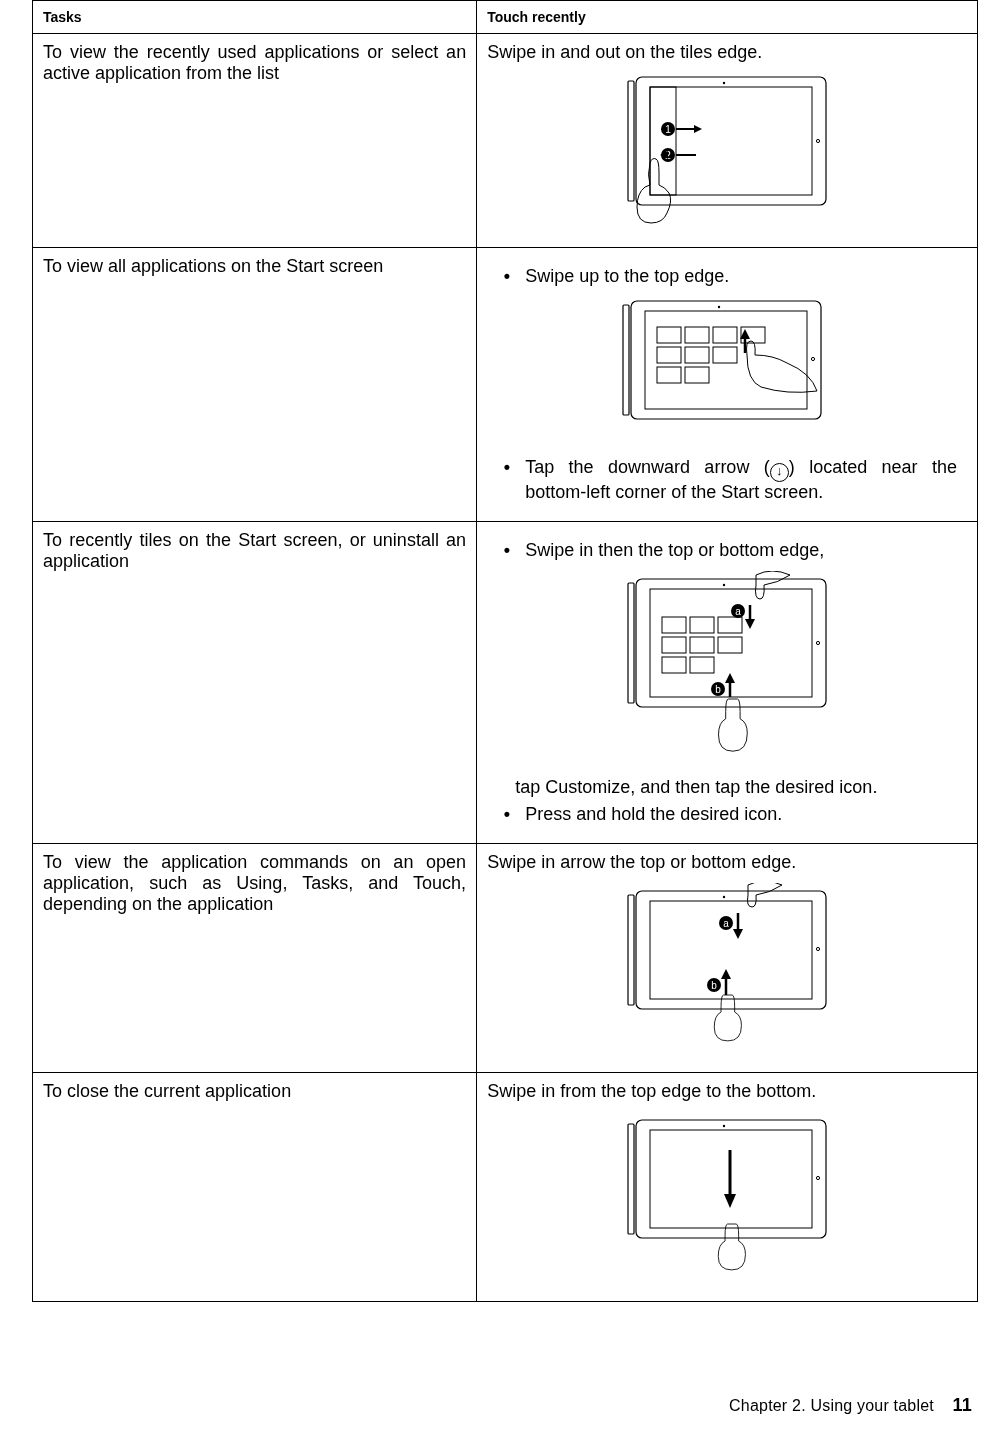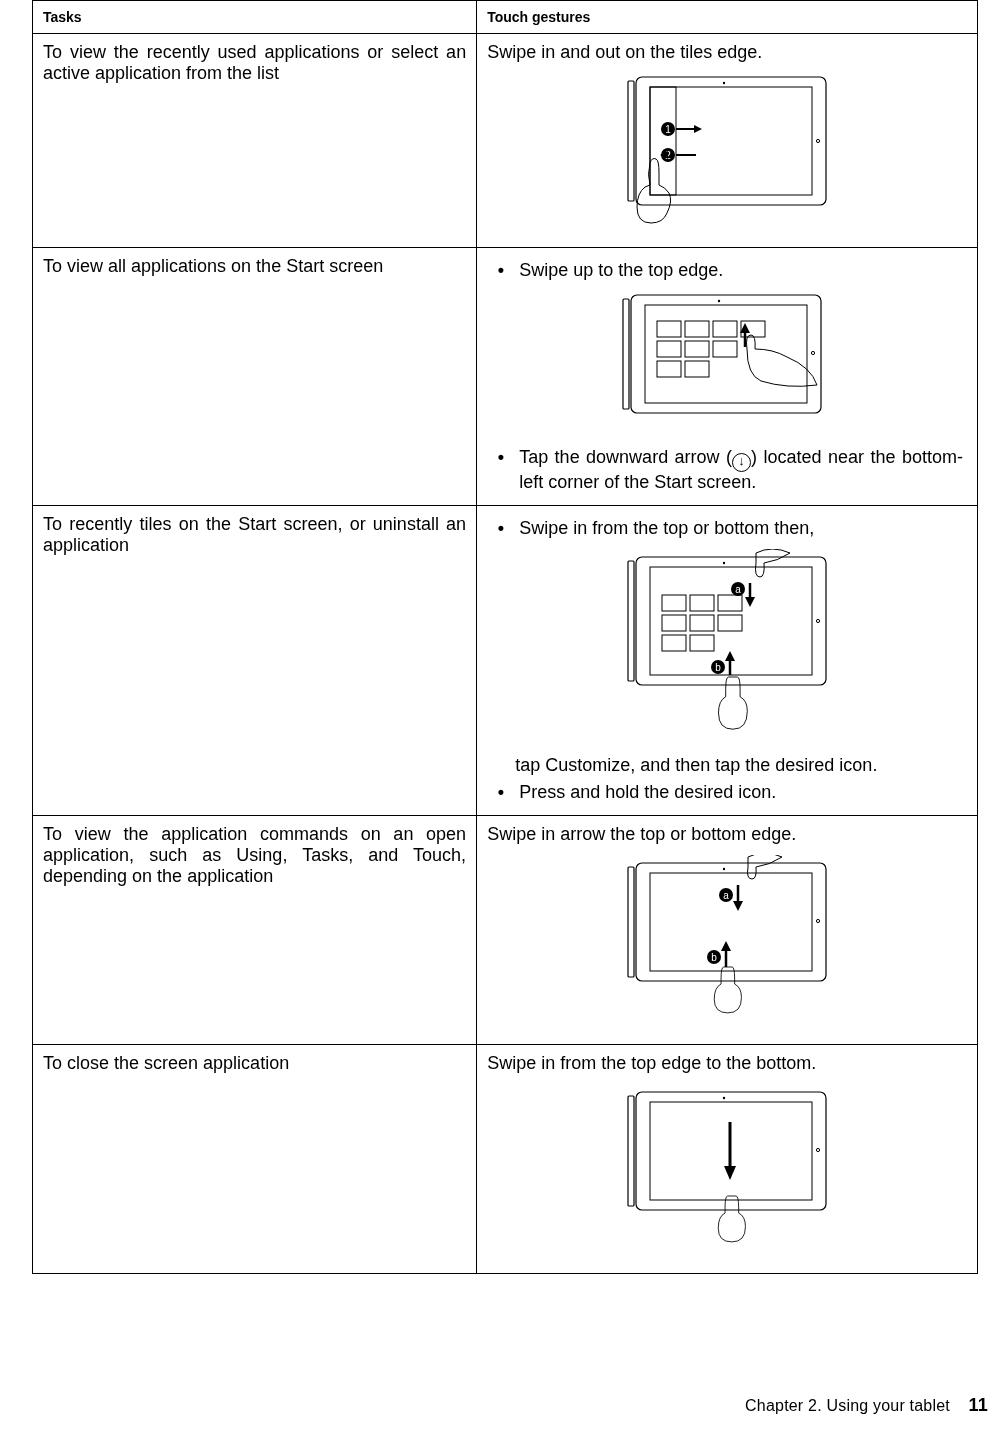--- a/index.html
+++ b/index.html
@@ -8,27 +8,27 @@
     font-family:Arial,Helvetica,sans-serif;
     font-size:18px;color:#000;box-sizing:border-box;
     padding:0 28px 0 32px;
     position:relative;
   }
   table{border-collapse:collapse;width:100%;table-layout:fixed}
   th,td{border:1.6px solid #000;padding:8px 10px;vertical-align:top;text-align:left}
   th{font-weight:700;font-size:14px}
   col.left{width:47%}
   col.right{width:53%}
-  ul{margin:4px;padding-left:28px}
+  ul{margin:10px;padding-left:28px}
   ul li{padding-left:0;margin:2px 0;text-align:justify}
   ul li::marker{content:"•   ";font-weight:700}
   .just{text-align:justify}
   .illus{display:flex;justify-content:center;margin:10px 0 6px 0}
   .footer{
-    position:absolute;right:18px;bottom:26px;
+    position:absolute;right:34px;bottom:26px;
     font-size:16px;letter-spacing:.2px;
   }
   .footer .pn{font-weight:700;font-size:18px;margin-left:14px}
   
   .circled{display:inline-block;width:17px;height:17px;border:1.2px solid #000;border-radius:50%;
     line-height:14px;text-align:center;font-size:13px;vertical-align:-2px}
   
   .tablet{stroke:#000;stroke-width:1.2;fill:#fff}
   .fill-g{fill:#b8b8b8}
   .fill-w{fill:#fff}
@@ -40,21 +40,21 @@
 <body>
 
 <table>
 <colgroup>
       <col class="left">
       <col class="right">
     </colgroup>
 <thead>
 <tr>
   <th>Tasks</th>
-  <th>Touch gestures</th>
+  <th>Touch recently</th>
 </tr>
 </thead>
 <tbody>
 
 <tr>
 <td>
           <div class="just">To view the recently used applications or select an active application from the list</div>
         </td>
 <td>
   <div>Swipe in and out on the tiles edge.</div>
@@ -128,21 +128,21 @@
   </ul>
 </td>
 </tr>
 
 <tr>
 <td>
           <div class="just">To recently tiles on the Start screen, or uninstall an application</div>
         </td>
 <td>
   <ul>
-    <li>Swipe in from the top or bottom then,</li>
+    <li>Swipe in then the top or bottom edge,</li>
   </ul>
   <div class="illus">
     <svg width="210" height="200" viewBox="0 0 210 200">
       <rect class="tablet" x="6" y="12" width="6" height="120" rx="1"></rect>
       <rect class="tablet" x="14" y="8" width="190" height="128" rx="6"></rect>
       <rect class="thin" x="28" y="18" width="162" height="108"></rect>
       <circle cx="102" cy="14" r="1.2" fill="#000"></circle>
       <circle cx="196" cy="72" r="1.6" class="thin"></circle>
       <g class="thin">
         <rect x="40" y="46" width="24" height="16"></rect>
@@ -211,21 +211,21 @@
       <g transform="translate(88,112)">
         <path class="fill-w thin" d="M16 0 q-3 0 -3 14 l0 6 q-8 4 -8 18 q0 16 16 16 q16 0 16 -18 q0 -12 -8 -16 l0 -6 q0 -14 -3 -14 z" transform="scale(0.85)"></path>
       </g>
     </svg>
   </div>
 </td>
 </tr>
 
 <tr>
 <td>
-          <div>To close the screen application</div>
+          <div>To close the current application</div>
         </td>
 <td>
   <div>Swipe in from the top edge to the bottom.</div>
   <div class="illus">
     <svg width="210" height="175" viewBox="0 0 210 175">
       <rect class="tablet" x="6" y="12" width="6" height="110" rx="1"></rect>
       <rect class="tablet" x="14" y="8" width="190" height="118" rx="6"></rect>
       <rect class="thin" x="28" y="18" width="162" height="98"></rect>
       <circle cx="102" cy="14" r="1.2" fill="#000"></circle>
       <circle cx="196" cy="66" r="1.6" class="thin"></circle>

